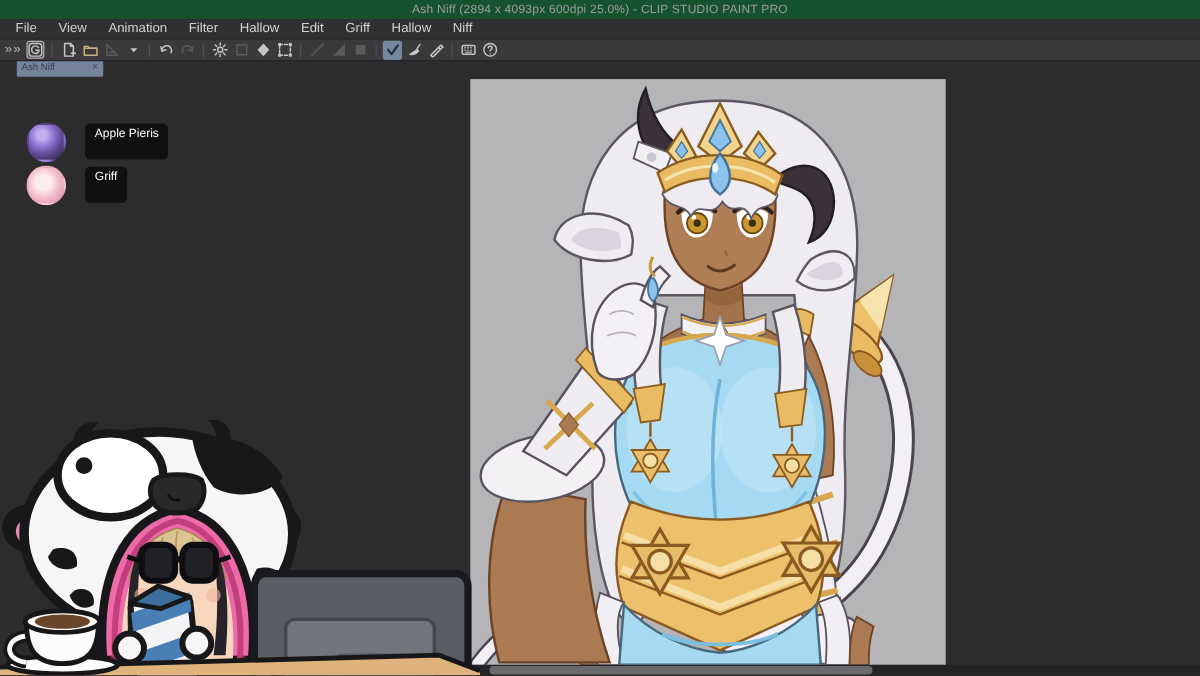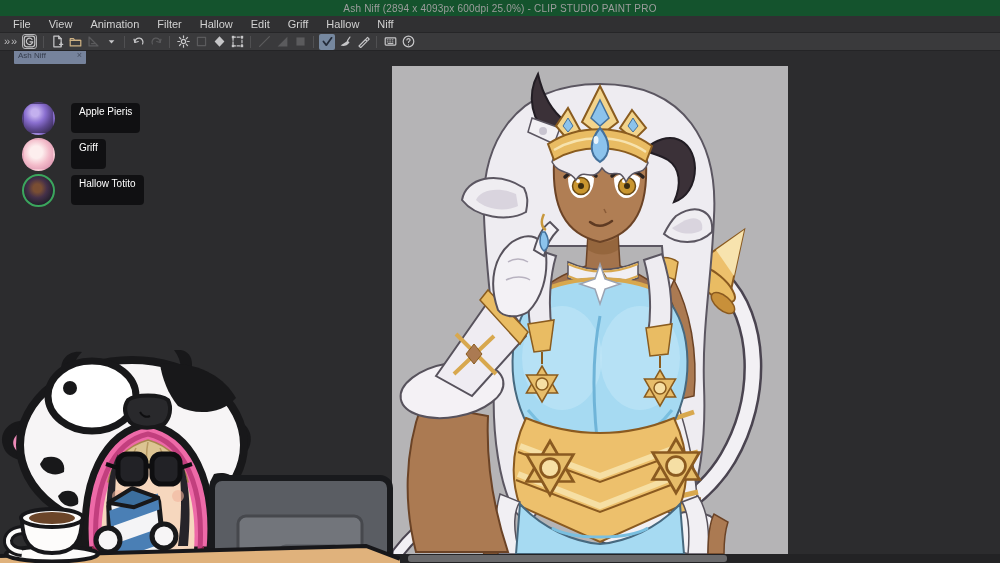--- a/index.html
+++ b/index.html
@@ -357,24 +357,20 @@
   </div>
 
   <div class="voice-overlay" id="voice-overlay">
       <div class="voice-row">
         <div class="avatar av0"></div>
         <span class="name-badge">Apple Pieris</span>
       </div>
       <div class="voice-row">
         <div class="avatar av1"></div>
         <span class="name-badge">Griff</span>
-      </div>
-      <div class="voice-row">
-        <div class="avatar av2 speaking"></div>
-        <span class="name-badge">Hallow Totito</span>
       </div>
     </div>
 
   <div class="scene">
     <svg viewBox="0 0 400 213" width="400" height="213">
 
       <g stroke-linejoin="round">
         <path d="M38,72 C10,64 -6,84 6,102 C18,116 44,112 56,100 z" fill="#18181a"></path>
         <path d="M36,80 C18,78 8,90 16,100 C26,108 44,104 50,96 z" fill="#ee8ab8"></path>
         <path d="M212,70 C240,62 258,80 248,100 C236,114 210,108 200,96 z" fill="#18181a"></path>

